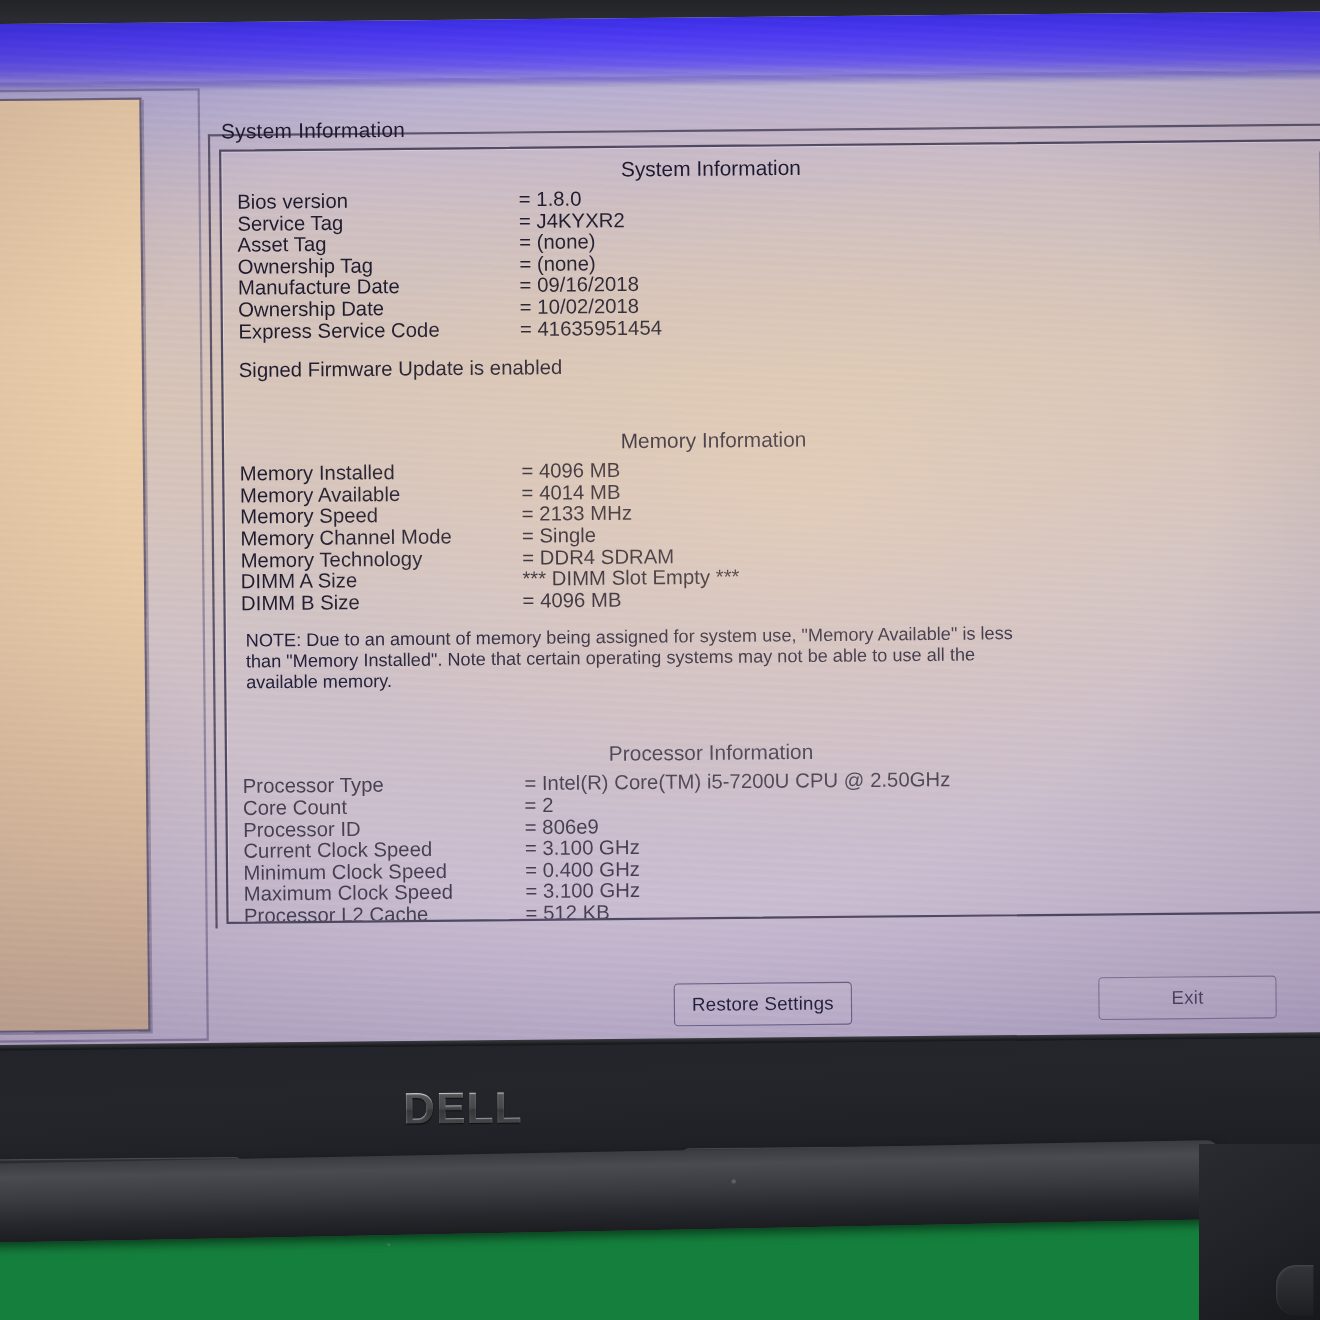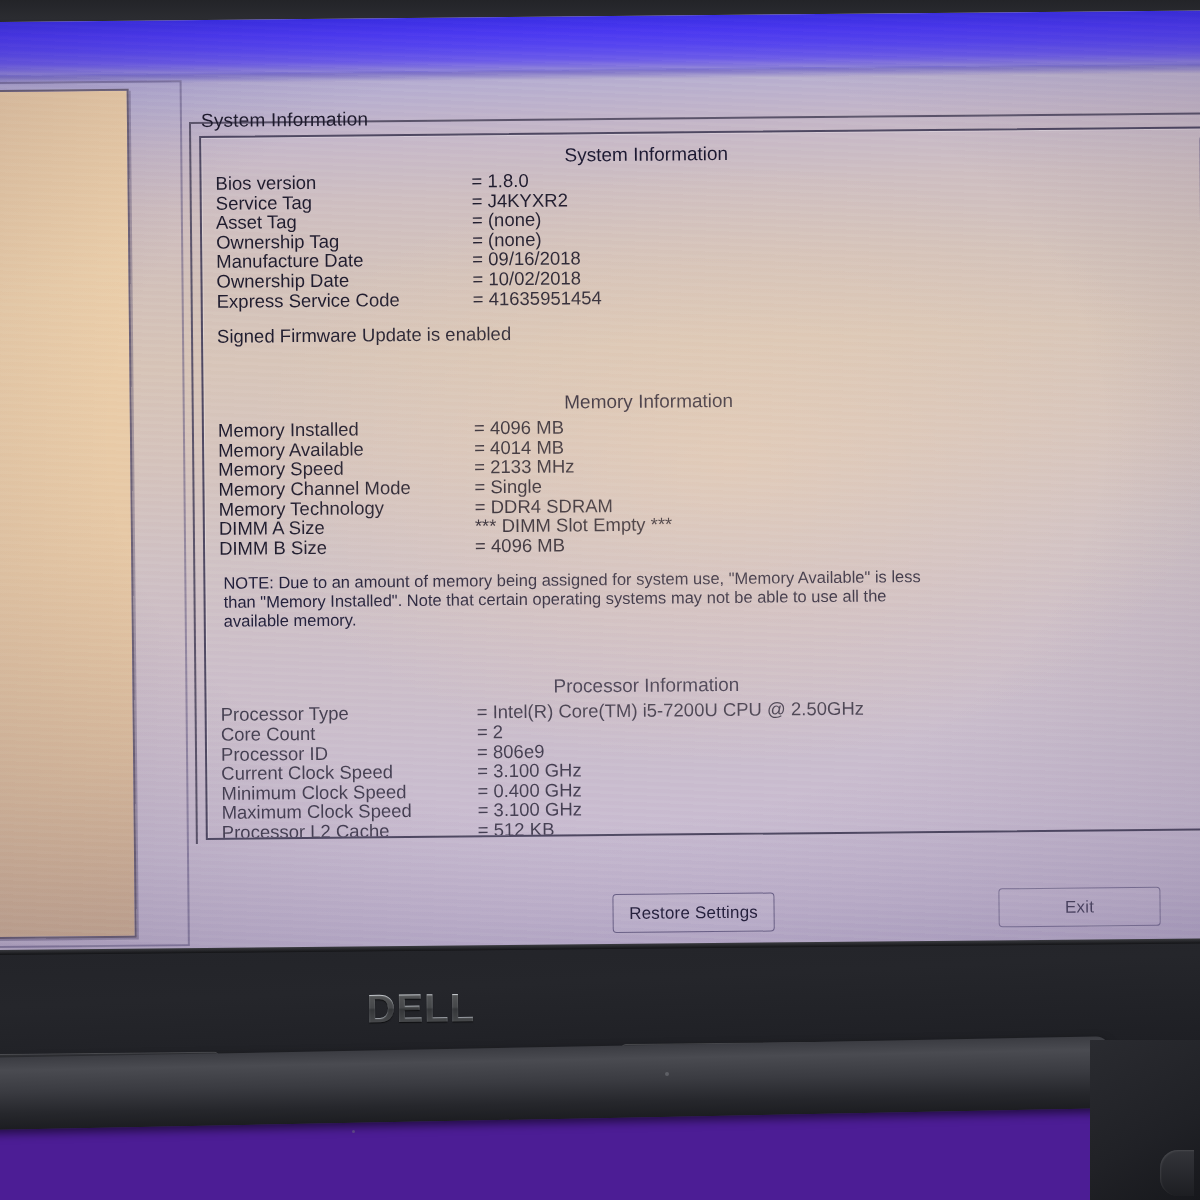--- a/index.html
+++ b/index.html
@@ -7,21 +7,21 @@
     margin: 0; padding: 0;
     width: 1200px; height: 1200px;
     overflow: hidden;
     background: #141518;
     font-family: "Liberation Sans", sans-serif;
   }
 
   #root {
     position: relative;
     width: 1200px; height: 1200px;
-    background: #4c1d95;
+    background: #15803d;
   }
 
   
   .top-bezel {
     position: absolute; left: 0; top: 0;
     width: 1200px; height: 34px;
     background: linear-gradient(180deg, #232428 0%, #2b2c31 55%, #1d1e22 100%);
   }
   .top-bezel::after{
     content:""; position:absolute; left:0; right:0; bottom:0; height:3px;

